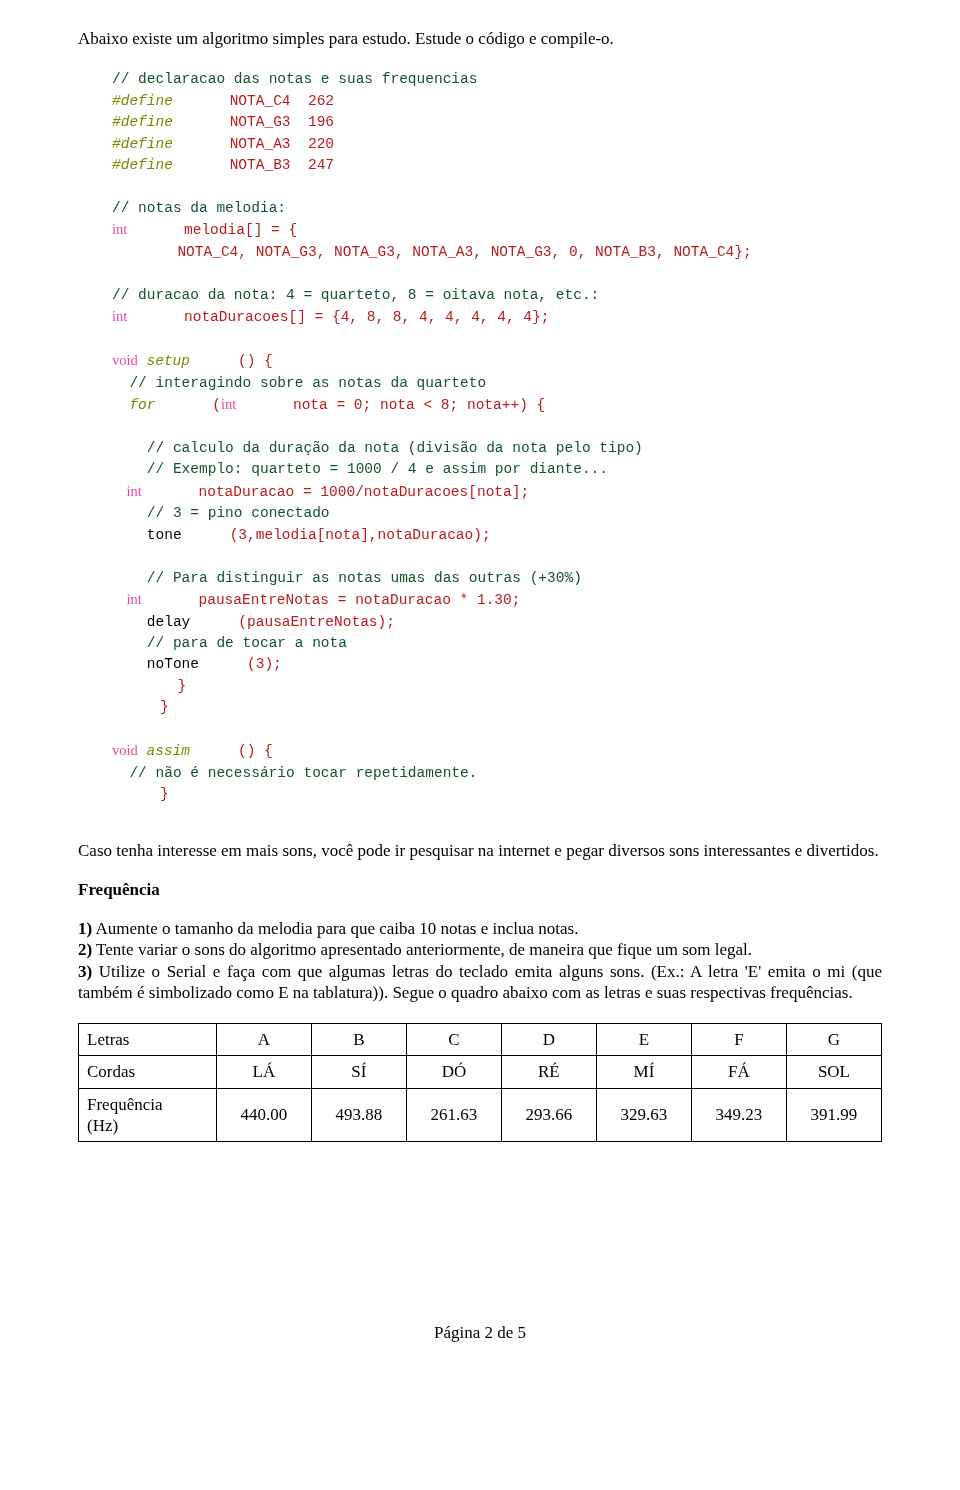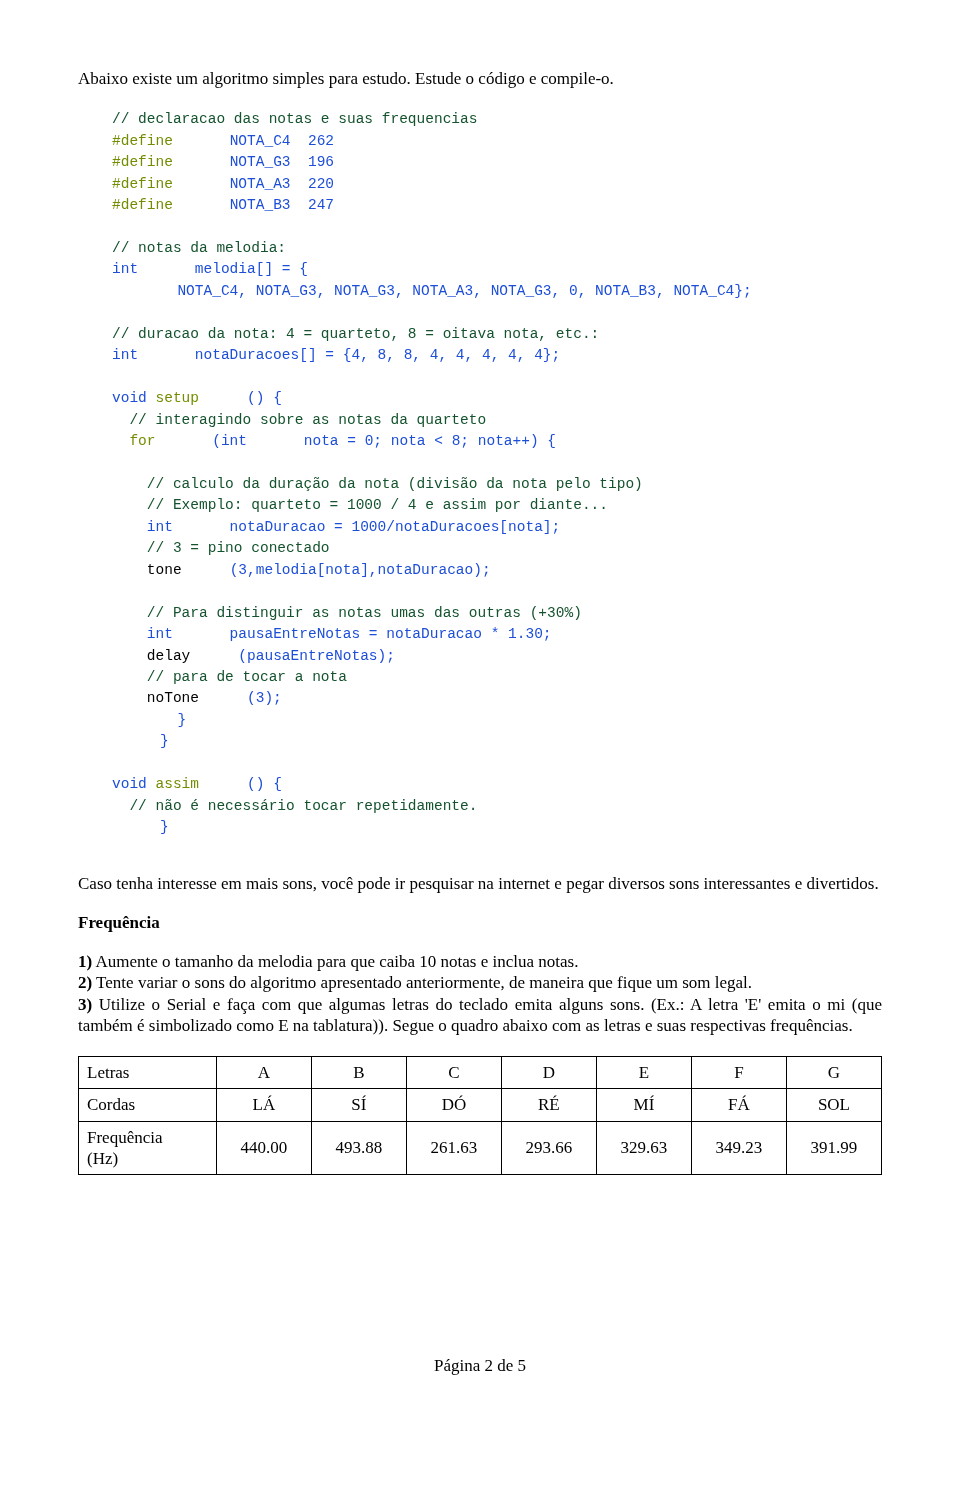--- a/index.html
+++ b/index.html
@@ -6,33 +6,33 @@
   body {
     font-family: "Times New Roman", Times, serif;
     background: #fff;
     color: #000;
     width: 960px;
     margin: 0 auto;
     padding: 28px 78px 40px 78px;
     font-size: 17px;
     line-height: 1.25;
   }
-  .intro { text-align: justify; margin-bottom: 20px; margin-top: 40px; }
+  .intro { text-align: justify; margin-bottom: 20px; }
   .code-block {
     font-family: "Consolas", "Courier New", monospace;
     font-size: 14.5px;
     line-height: 1.48;
     white-space: pre;
     color: #434f54;
     margin: 8px 0 34px 34px;
   }
-  .kw1 { color: #728e00; }
-  .kw2 { color: #1d4ed8; }
+  .kw1 { color: #728e00; font-style: italic; }
+  .kw2 { color: #ec4899; font-family: Liberation Serif, serif; }
   .fn  { color: #000000; }
-  .blk { color: #1d4ed8; padding-left: 48px; }
+  .blk { color: #b91c1c; padding-left: 48px; }
   .cmt { color: #14532d; }
   .paragraph { text-align: justify; margin-bottom: 18px; }
   .section-title { font-weight: bold; margin-bottom: 18px; }
   .ex-list { text-align: justify; margin-bottom: 20px; }
   .ex-list .b { font-weight: bold; }
   table {
     border-collapse: collapse;
     width: 100%;
     margin-top: 4px;
     font-size: 17px;

